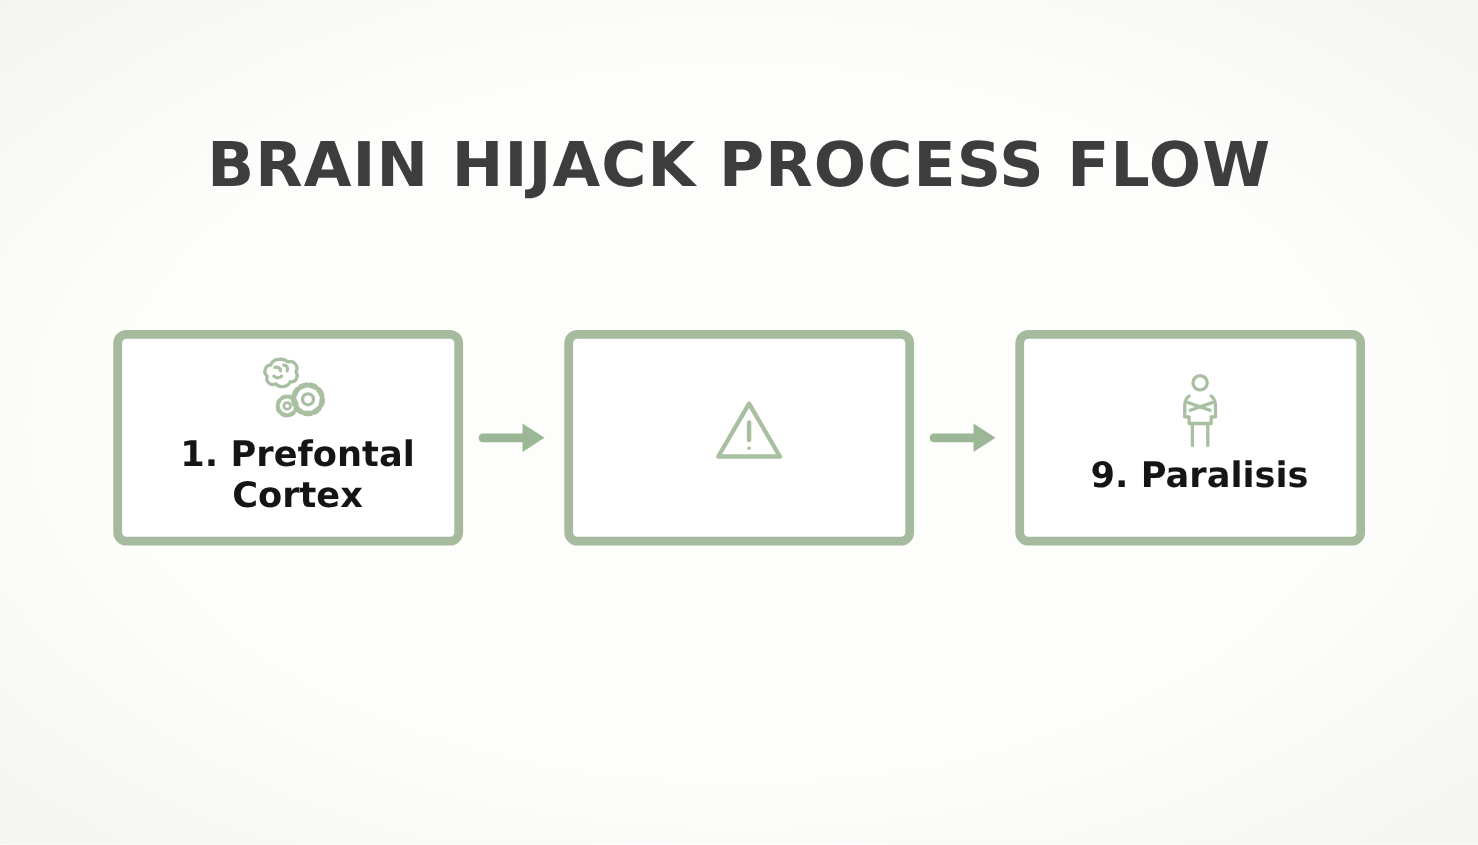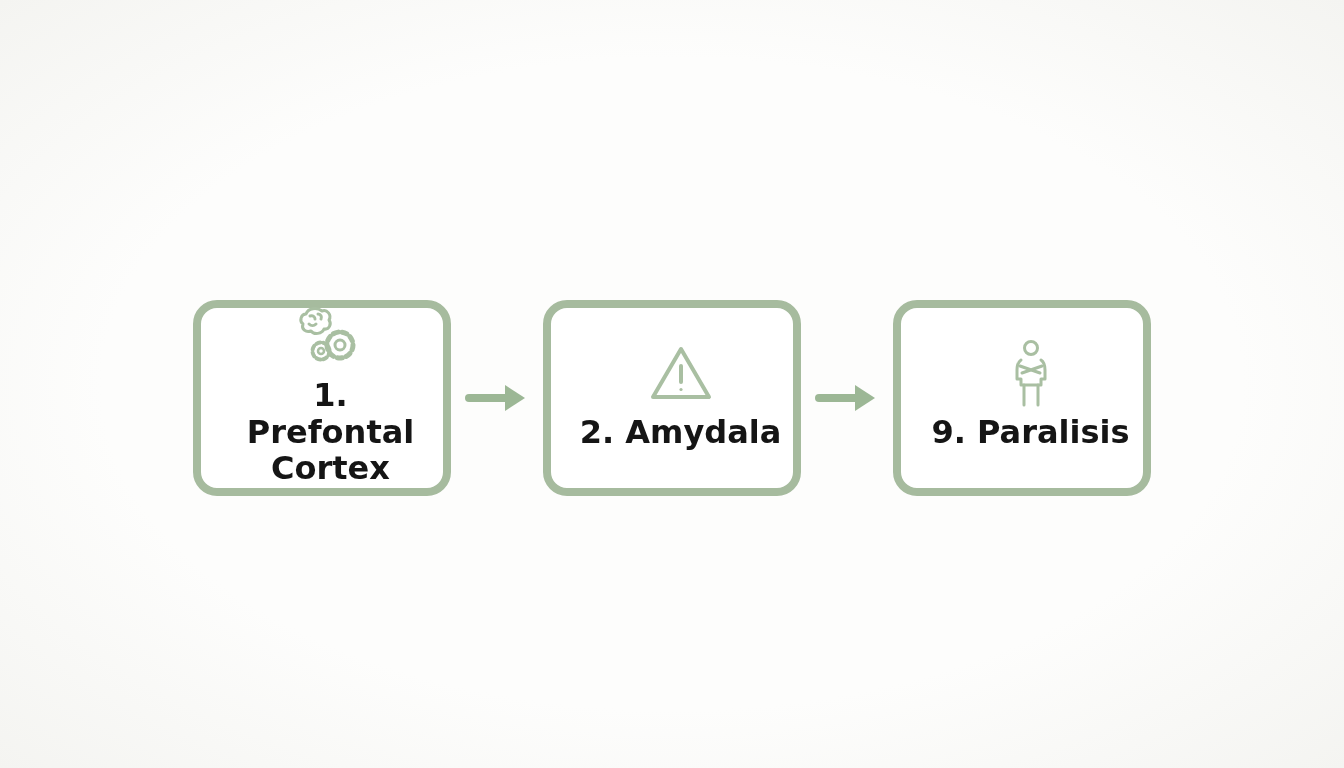--- a/index.html
+++ b/index.html
@@ -31,25 +31,25 @@
   .flow-row {
     position: absolute;
     top: 300px;
     left: 0;
     width: 100%;
     display: flex;
     align-items: center;
     justify-content: center;
   }
   .step-box {
-    width: 258px;
+    width: 318px;
     height: 196px;
     background: #ffffff;
     border: 8px solid #a6bb9e;
-    border-radius: 24px;
+    border-radius: 12px;
     box-sizing: border-box;
     display: flex;
     flex-direction: column;
     align-items: center;
     justify-content: center;
     padding: 10px 7px 16px 24px;
   }
   .step-icon {
     height: 68px;
     display: flex;
@@ -72,20 +72,21 @@
     justify-content: center;
     flex: 0 0 auto;
   }
   svg { display: block; }
 </style>
 </head>
 <body>
 
 <div class="canvas">
 
+  <h1 class="title">BRAIN HIJACK PROCESS FLOW</h1>
 
   <div class="flow-row">
 
     <div class="step-box">
       <div class="step-icon">
         <svg width="74" height="68" viewBox="0 0 74 68" fill="none" stroke="#a9bfa2" stroke-width="3" stroke-linecap="round" stroke-linejoin="round">
 
           <path d="M28 8 C23 4 14 5 12 11 C7 11 5 18 9 21 C7 26 12 30 17 28 C20 32 28 31 30 26 C35 27 38 21 35 17 C38 12 33 6 28 8 Z"></path>
           <path d="M16 13 c3 -1 5 1 5 3 m3 -5 c3 0 4 3 3 5 m-12 5 c2 2 5 2 7 0"></path>
 
@@ -107,21 +108,20 @@
     </div>
 
     <div class="step-box">
       <div class="step-icon">
         <svg width="70" height="64" viewBox="0 0 70 64" fill="none" stroke="#a9bfa2" stroke-width="4" stroke-linecap="round" stroke-linejoin="round">
           <path d="M35 7 L63 55 L7 55 Z"></path>
           <line x1="35" y1="24" x2="35" y2="40"></line>
           <circle cx="35" cy="47.5" r="1.6" fill="#a9bfa2" stroke="none"></circle>
         </svg>
       </div>
-      <div class="step-label">2. Amydala</div>
     </div>
 
     <div class="connector">
       <svg width="64" height="34" viewBox="0 0 64 34" fill="none">
         <line x1="4" y1="17" x2="42" y2="17" stroke="#9cb795" stroke-width="8" stroke-linecap="round"></line>
         <path d="M40 4 L60 17 L40 30 Z" fill="#9cb795"></path>
       </svg>
     </div>
 
     <div class="step-box">

